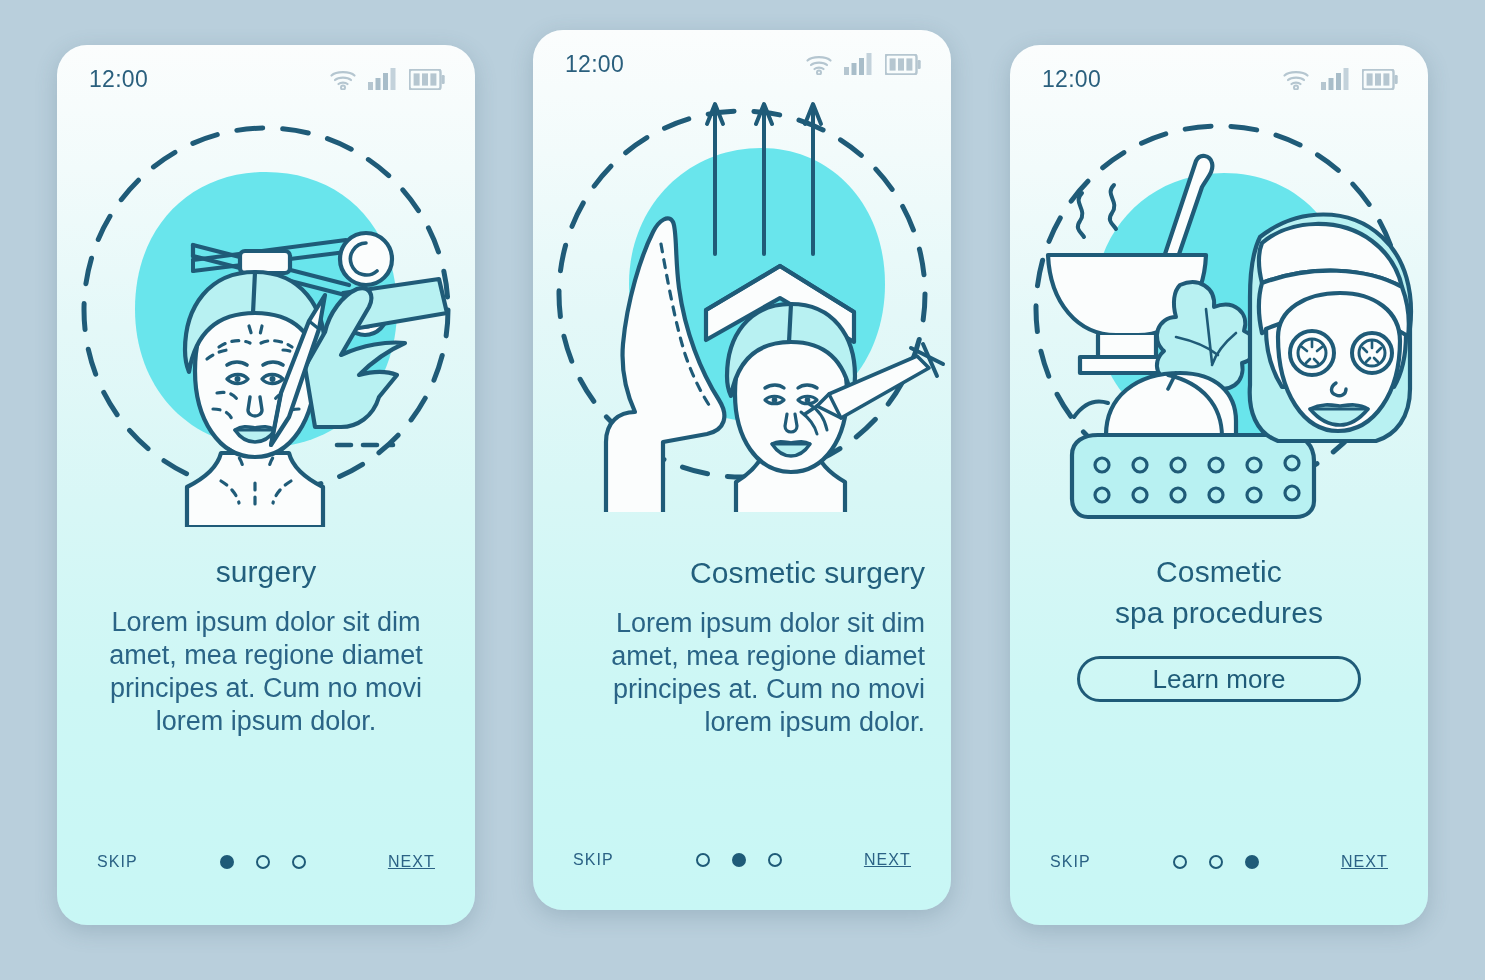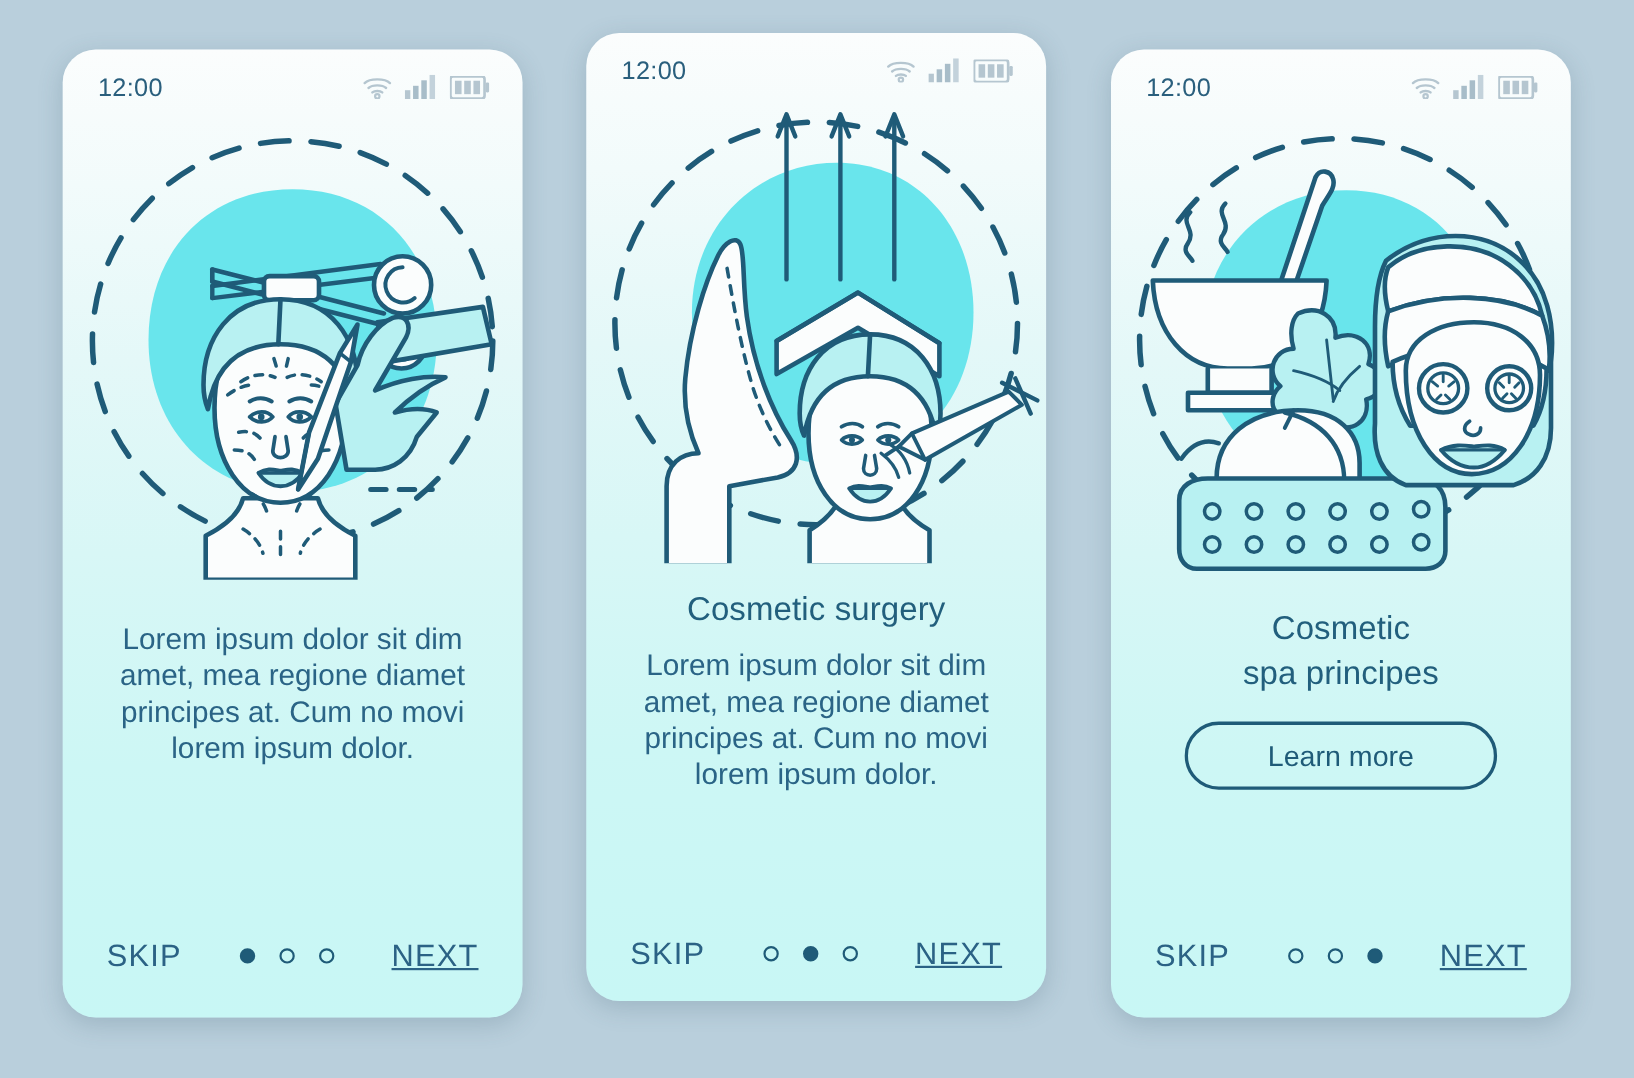--- a/index.html
+++ b/index.html
@@ -51,60 +51,60 @@
   
   .illo { position: absolute; left: 0; top: 52px; width: 418px; height: 430px; }
   .illo svg { display: block; width: 100%; height: 100%; }
 
   
   .textblock {
     position: absolute; left: 0; width: 100%;
     text-align: center; padding: 0 26px;
   }
   #card-1 .textblock { top: 506px; }
-  #card-2 .textblock { top: 504px; }
+  #card-2 .textblock { top: 522px; text-align: right; }
   #card-3 .textblock { top: 506px; }
 
   .title {
     font-size: 30px; line-height: 41px;
     color: #225f7d; font-weight: 400;
     letter-spacing: .1px;
   }
   .desc {
     margin-top: 14px;
     font-size: 27px; line-height: 33px;
     color: #2a6486; font-weight: 400;
   }
 
   
   .learn-wrap { margin-top: 23px; display: flex; justify-content: center; }
   .learn-btn {
     display: inline-flex; align-items: center; justify-content: center;
-    min-width: 284px; height: 62px;
+    min-width: 284px; height: 46px;
     border: 3px solid #1f5b78;
     border-radius: 34px;
     background: transparent;
     color: #1f5b78;
     font-family: "Liberation Sans", sans-serif;
     font-size: 26px;
     cursor: pointer;
   }
 
   
   .bottomnav {
     position: absolute; left: 0; width: 100%;
     display: flex; align-items: center;
     padding: 0 40px;
   }
   #card-1 .bottomnav { top: 808px; }
   #card-2 .bottomnav { top: 821px; }
   #card-3 .bottomnav { top: 808px; }
 
   .navlabel {
-    font-size: 28px; color: #2b6285;
+    font-size: 16px; color: #2b6285;
     letter-spacing: 1.1px; cursor: pointer;
     background: none; border: 0;
     font-family: "Liberation Sans", sans-serif;
   }
   .dots {
     flex: 1; display: flex; align-items: center;
     justify-content: center; gap: 22px;
   }
   .dot {
     width: 14px; height: 14px; border-radius: 50%;
@@ -214,20 +214,21 @@
             <path d="M252 224 L262 232" stroke-width="3.4"></path>
           </g>
 
           <path d="M280 348 L336 348" stroke-dasharray="14 12" stroke-width="4.6"></path>
         </g>
       </svg>
     </div>
 
     <div class="textblock">
       <div class="title">
+        <div>surgery</div>
       </div>
       <div class="desc">Lorem ipsum dolor sit dim amet, mea regione diamet principes at. Cum no movi lorem ipsum dolor.</div>
     </div>
 
     <div class="bottomnav">
       <button class="navlabel nav-skip">SKIP</button>
       <span class="dots">
         <span class="dot active"></span>
         <span class="dot"></span>
         <span class="dot"></span>
@@ -456,21 +457,21 @@
             <path d="M300 312 C312 306 322 308 330 309 C338 308 348 306 358 312 C348 324 338 328 330 328 C320 328 310 324 300 312Z" fill="#b8f1f2" stroke-width="3.6"></path>
             <path d="M300 312 L358 312" stroke-width="3"></path>
           </g>
         </g>
       </svg>
     </div>
 
     <div class="textblock">
       <div class="title">
         <div>Cosmetic</div>
-        <div>spa principes</div>
+        <div>spa procedures</div>
       </div>
       <div class="learn-wrap">
         <button class="learn-btn">Learn more</button>
       </div>
     </div>
 
     <div class="bottomnav">
       <button class="navlabel nav-skip">SKIP</button>
       <span class="dots">
         <span class="dot"></span>

